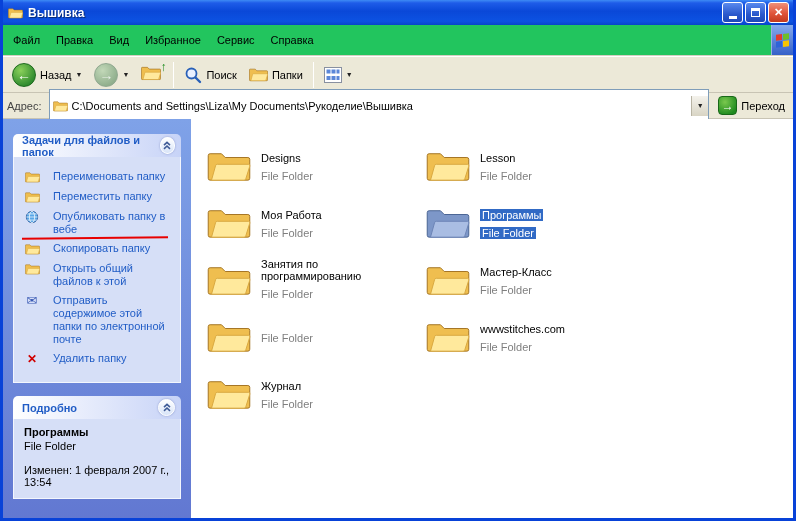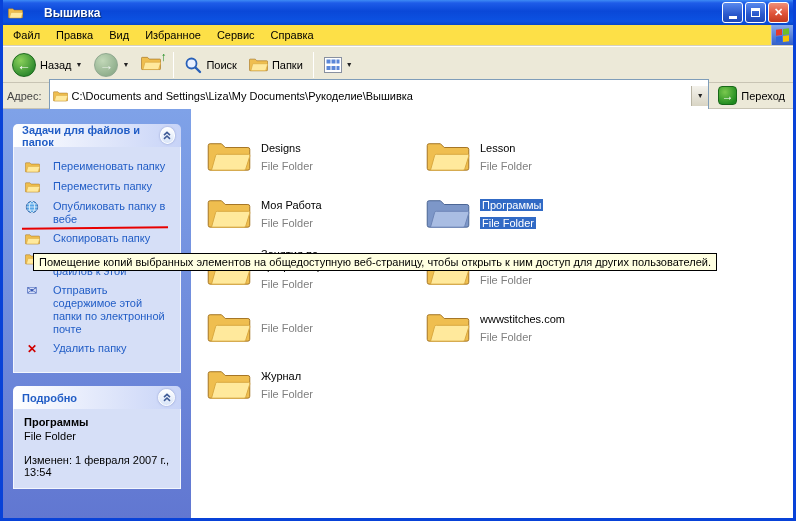--- a/index.html
+++ b/index.html
@@ -13,37 +13,37 @@
 
   
   .titlebar {
     height: 25px; display: flex; align-items: center; gap: 5px;
     padding: 0 4px 0 5px;
     background: linear-gradient(180deg, #3E8BF5 0%, #1E5CE8 12%, #0A48D8 45%, #0C52E2 85%, #0846C8 100%);
   }
   .titlebar .title-text {
     color: #fff; font-weight: bold; font-size: 12px;
     text-shadow: 1px 1px 1px rgba(0,0,0,.5); flex: 1;
-    white-space: nowrap; overflow: hidden; margin-left: 16px;
+    white-space: nowrap; overflow: hidden;
   }
   .tb-buttons { display: flex; gap: 2px; }
   .tb-btn {
     width: 21px; height: 21px; border-radius: 3px; border: 1px solid #fff;
     display: flex; align-items: center; justify-content: center;
     background: linear-gradient(180deg, #5A8AEE 0%, #2A58CC 60%, #1E48B8 100%);
     color: #fff; font-size: 11px; cursor: pointer;
   }
   .tb-btn.close { background: linear-gradient(180deg, #F09078 0%, #E0543A 55%, #C23A1E 100%); font-weight: bold; }
   .glyph-min { display: block; width: 8px; height: 3px; background: #fff; margin-top: 9px; }
   .glyph-max { display: block; width: 9px; height: 9px; border: 1px solid #fff; border-top: 3px solid #fff; }
 
   
   .menubar {
-    height: 21px; display: flex; align-items: stretch;
-    background: #fde047; border-bottom: 1px solid #D4D0C0;
+    height: 31px; display: flex; align-items: stretch;
+    background: #22c55e; border-bottom: 1px solid #D4D0C0;
     font-size: 11px; padding-left: 2px;
   }
   .menu-item { display: flex; align-items: center; padding: 0 8px; cursor: pointer; color: #000; }
   .menu-logo {
     margin-left: auto; width: 22px;
     background: linear-gradient(180deg, #85A9EC 0%, #3560C8 100%);
     border-left: 1px solid #9AB2E0;
     display: flex; align-items: center; justify-content: center;
   }
   .xp-flag { display: grid; grid-template-columns: 6px 6px; grid-template-rows: 6px 6px; gap: 1px; transform: skewY(-6deg); }
@@ -486,15 +486,14 @@
           <div class="fi-text">
               <div><span class="fi-name">Журнал</span></div>
               <div><span class="fi-type">File Folder</span></div>
             </div>
         </div>
 
       </div>
     </div>
   </div>
 
-  <div class="tooltip">Помещение копий выбранных элементов на общедоступную веб-страницу, чтобы открыть к ним доступ для других пользователей.</div>
 
 </div>
 
 </body></html>

